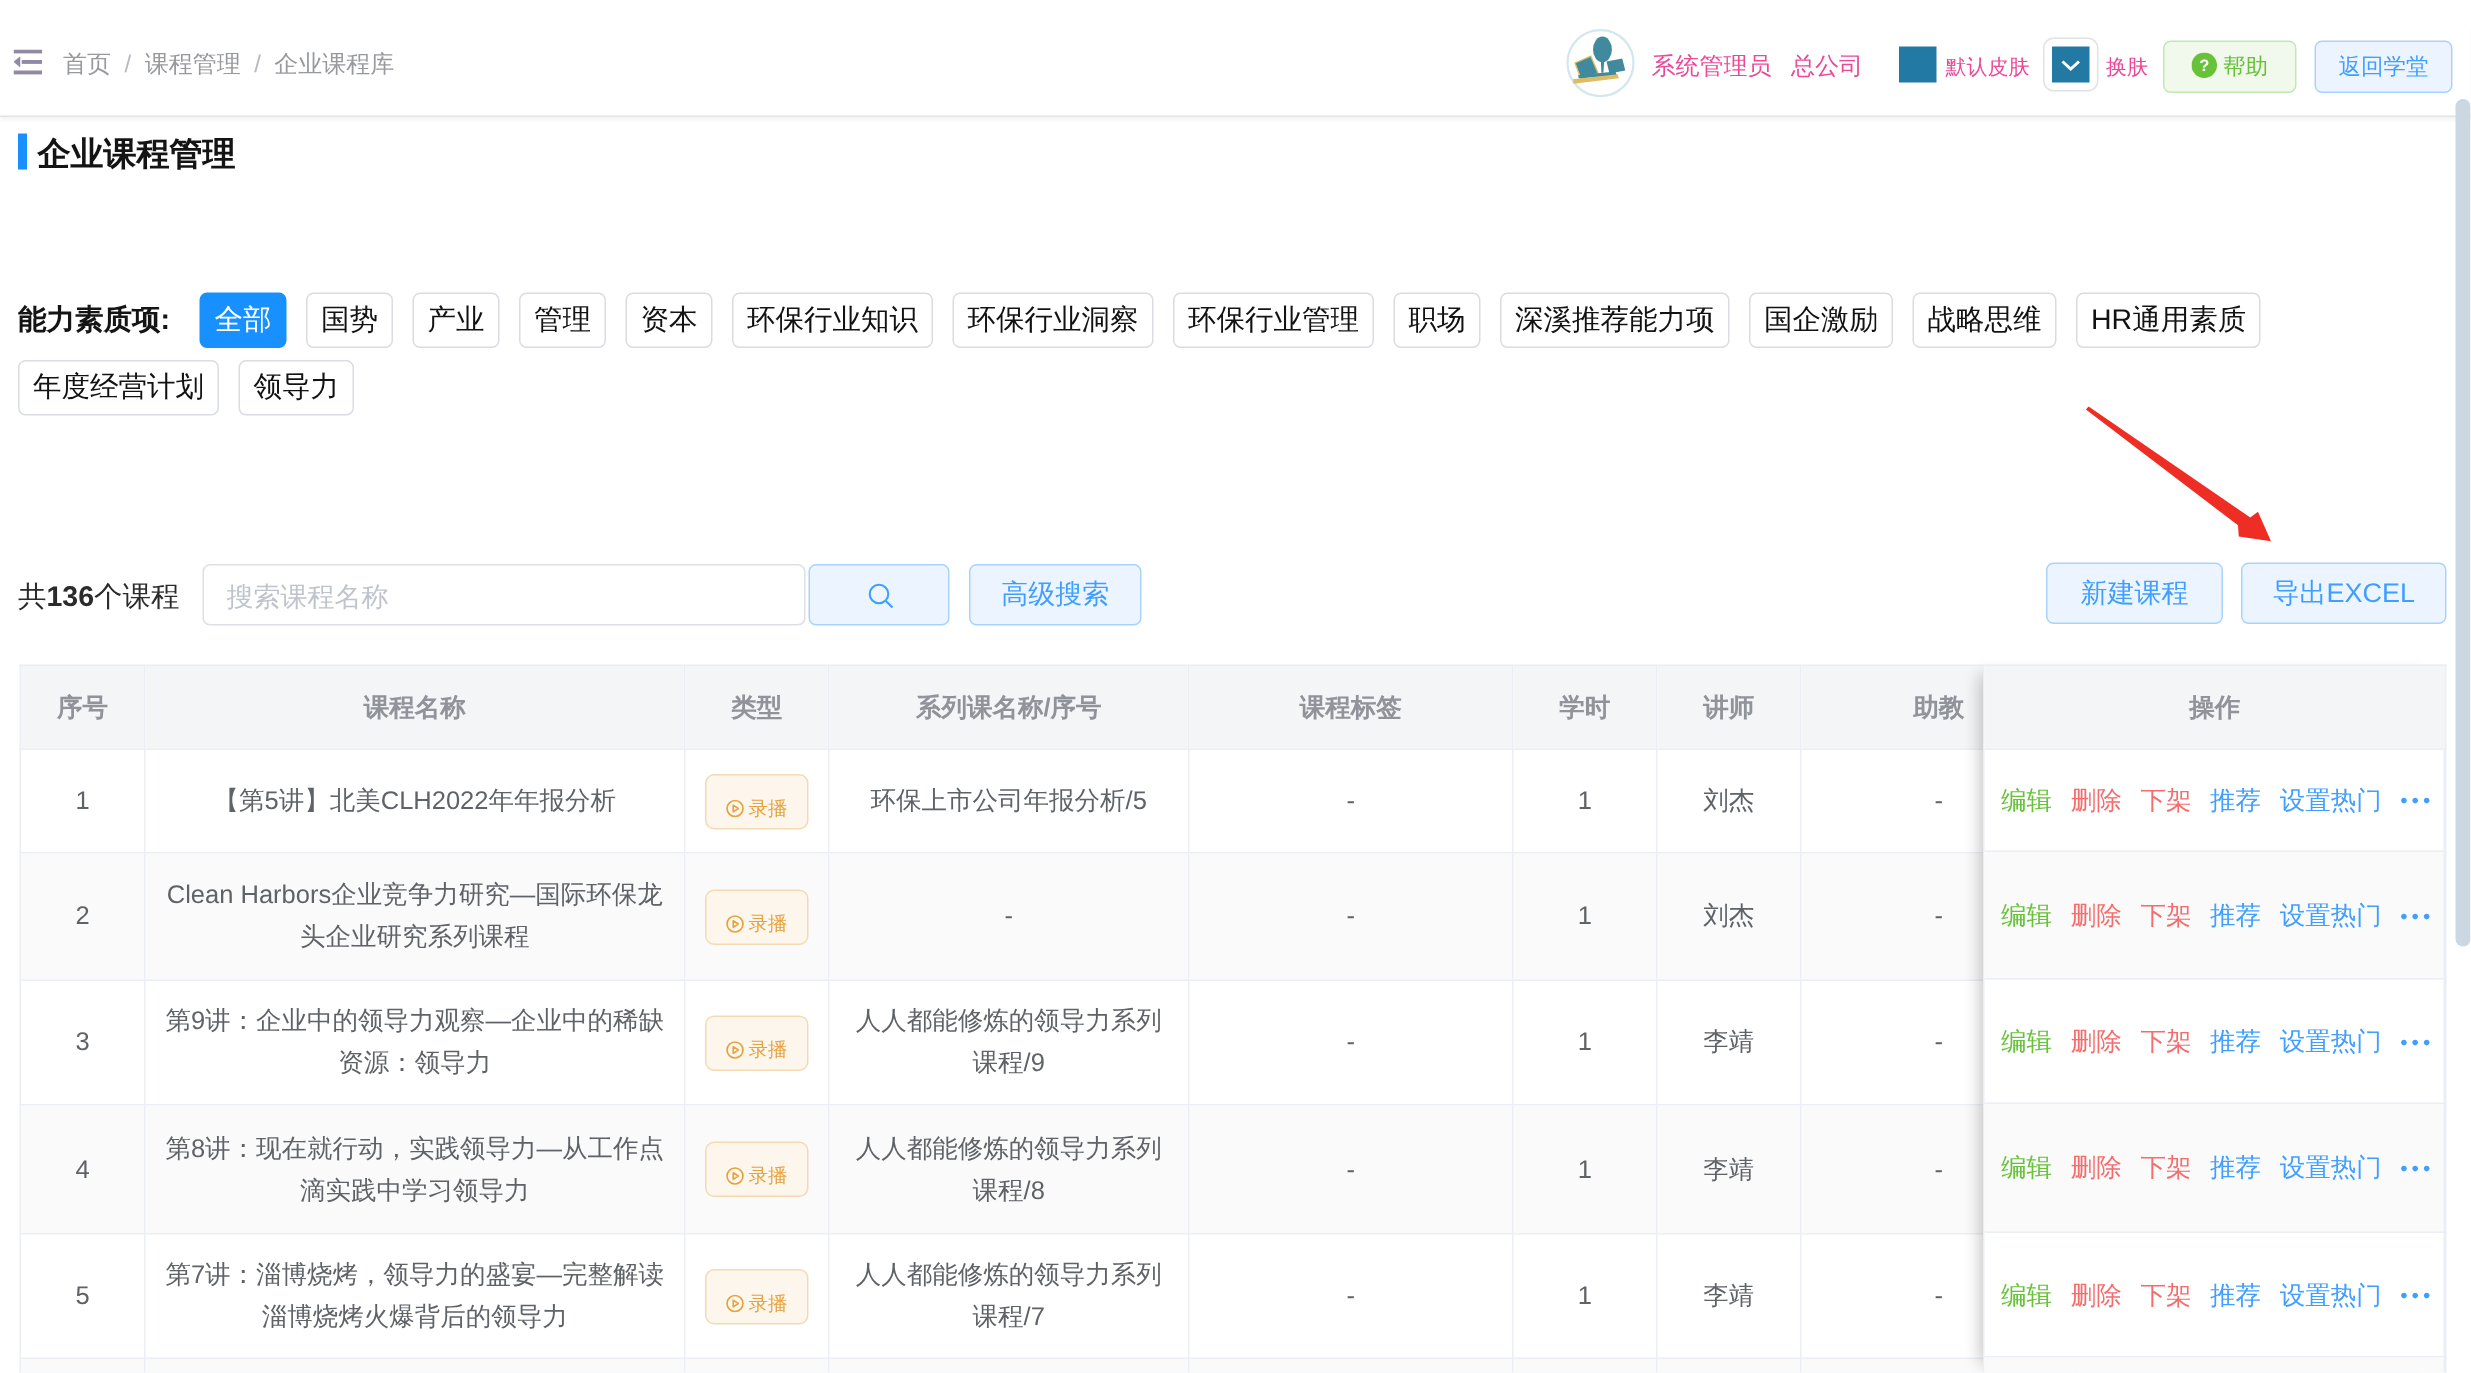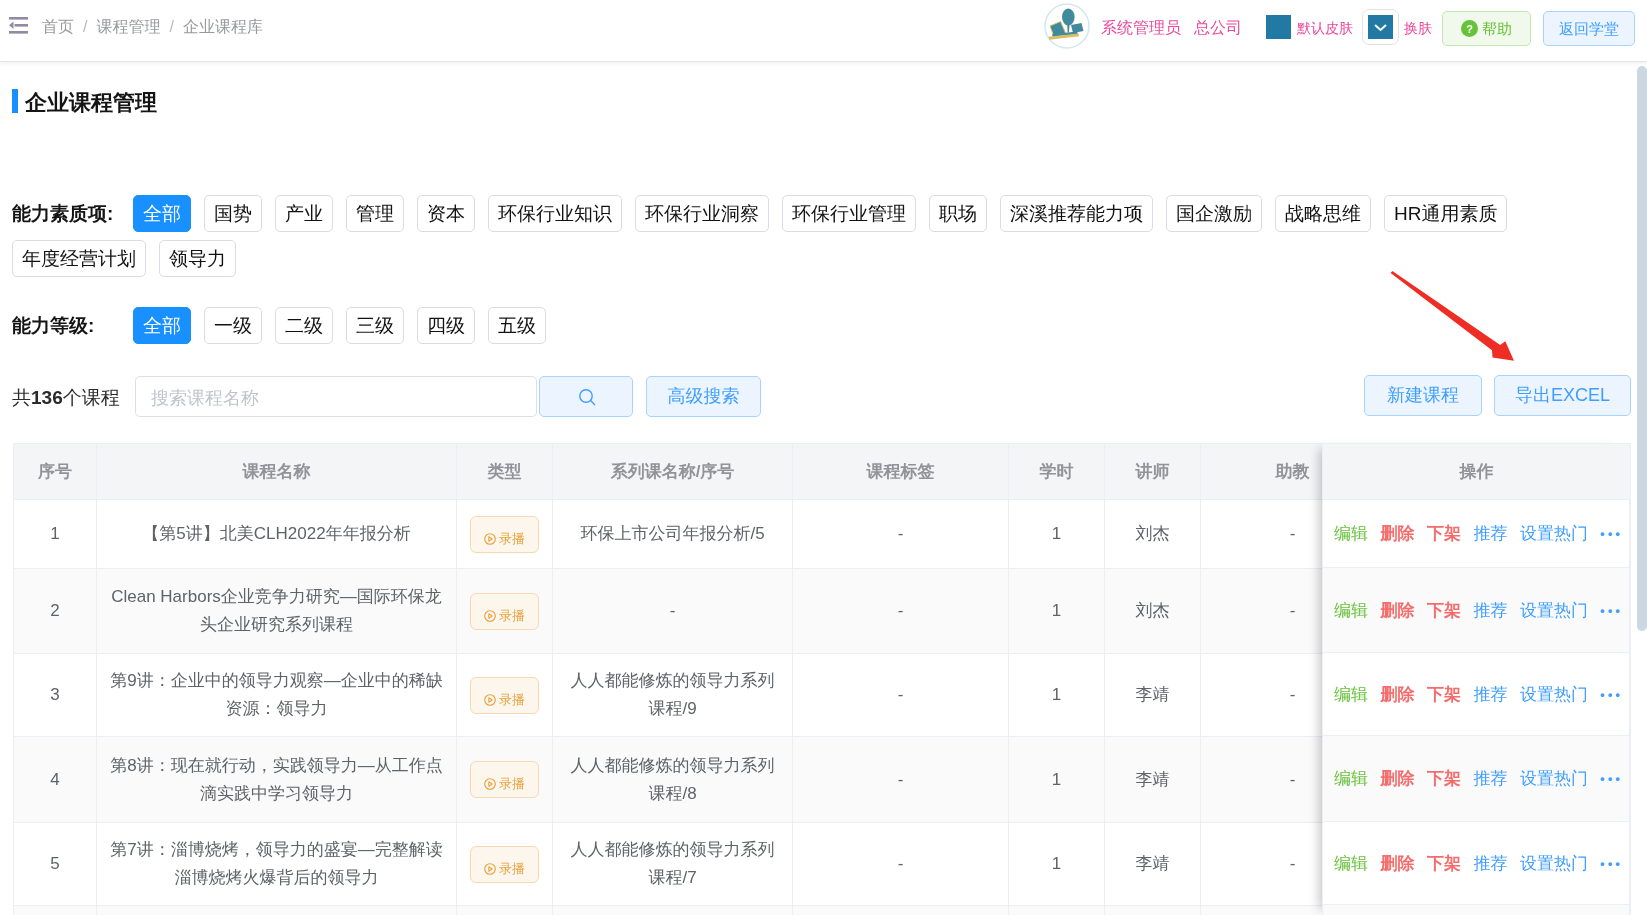--- a/index.html
+++ b/index.html
@@ -1,20 +1,20 @@
 <!DOCTYPE html>
 <html lang="zh"><head>
 <meta charset="utf-8">
 <style>
 *{margin:0;padding:0;box-sizing:border-box;}
 html,body{width:1647px;height:915px;overflow:hidden;background:#fff;
  font-family:"Liberation Sans",sans-serif;}
 #page{position:relative;width:1647px;height:915px;}
 
-.topbar{position:absolute;left:0;top:1px;width:1647px;height:61px;background:#fff;
+.topbar{position:absolute;left:0;top:17px;width:1647px;height:61px;background:#fff;
  border-bottom:1px solid #e4e4e4;box-shadow:0 2px 3px rgba(0,0,0,0.05);}
 .crumbs{position:absolute;left:42px;top:16px;font-size:16px;color:#97999c;white-space:nowrap;}
 .crumbs .sep{color:#b6bac0;margin:0 9px;}
 .fold{position:absolute;left:9px;top:16px;}
 .tr-text{position:absolute;top:17px;font-size:16px;color:#ec4899;white-space:nowrap;}
 .avatar{position:absolute;left:1044px;top:2px;}
 .sq1{position:absolute;left:1266px;top:14px;width:25px;height:24px;background:#2279a3;}
 .chevbox{position:absolute;left:1362px;top:8px;width:37px;height:36px;border:1px solid #e2e2e2;border-radius:7px;background:#fff;}
 .chevbox .in{position:absolute;left:5px;top:5px;width:25px;height:24px;background:#2279a3;}
 .btn-help{position:absolute;left:1442px;top:10px;width:89px;height:35px;background:#f0f9eb;
@@ -53,21 +53,21 @@
 .tag svg{vertical-align:-2px;margin-right:3px;}
 
 .opfix{position:absolute;left:1309px;top:0;width:308px;background:#fff;
  box-shadow:-9px 0 10px -6px rgba(0,0,0,0.22);border-left:1px solid #ebeef5;}
 .opfix .oh{height:57px;background:#f4f5f7;border-bottom:1px solid #ebeef5;color:#909399;
  font-weight:bold;font-size:17px;text-align:center;line-height:56px;border-top:1px solid #ebeef5;}
 .oprow{border-bottom:1px solid #ebeef5;display:flex;align-items:center;justify-content:space-between;padding-left:5px;
  font-size:17px;white-space:nowrap;border-right:1px solid #ebeef5;}
 .oprow.str{background:#fafafa;}
 .oprow span{margin:0 6px;}
-.g{color:#67c23a;} .r{color:#f56c6c;font-weight:bold;} .b{color:#409eff;}
+.g{color:#67c23a;} .r{color:#f56c6c;} .b{color:#409eff;}
 .dots{color:#409eff;font-weight:bold;font-size:13px;letter-spacing:3px;}
 
 .sbar{position:absolute;left:1637px;top:66px;width:10px;height:565px;background:#cbd8e2;border-radius:5px;}
 .arrow{position:absolute;left:0;top:0;pointer-events:none;}
 </style>
 </head>
 <body>
 <div id="page">
  <div class="topbar">
   <svg class="fold" width="20" height="18" viewBox="0 0 20 18">
@@ -106,23 +106,20 @@
  </div>
 
  <div class="title">
       <span class="bar"></span>
       <span class="tx">企业课程管理</span>
     </div>
 
  <div class="frow" style="top:195px;">
   <span class="lab" style="width:121px;">能力素质项:</span><span class="fbtn on">全部</span><span class="fbtn">国势</span><span class="fbtn">产业</span><span class="fbtn">管理</span><span class="fbtn">资本</span><span class="fbtn">环保行业知识</span><span class="fbtn">环保行业洞察</span><span class="fbtn">环保行业管理</span><span class="fbtn">职场</span><span class="fbtn">深溪推荐能力项</span><span class="fbtn">国企激励</span><span class="fbtn">战略思维</span><span class="fbtn">HR通用素质</span><span class="fbtn">年度经营计划</span><span class="fbtn">领导力</span>
  </div>
- <div class="frow" style="top:307px;">
-  <span class="lab">能力等级:</span><span class="fbtn on">全部</span><span class="fbtn">一级</span><span class="fbtn">二级</span><span class="fbtn">三级</span><span class="fbtn">四级</span><span class="fbtn">五级</span>
- </div>
 
  <div class="count">共<b>136</b>个课程</div>
  <div class="sinput">
       <span class="ph">搜索课程名称</span>
     </div>
  <div class="sbtn"><svg width="19" height="19" viewBox="0 0 19 19" style="margin:11px 0 0 38px;">
         <circle cx="8" cy="8" r="6.2" fill="none" stroke="#409eff" stroke-width="1.4"></circle>
         <line x1="12.6" y1="12.6" x2="17" y2="17" stroke="#409eff" stroke-width="1.4"></line>
       </svg></div>
  <div class="adv">高级搜索</div>

